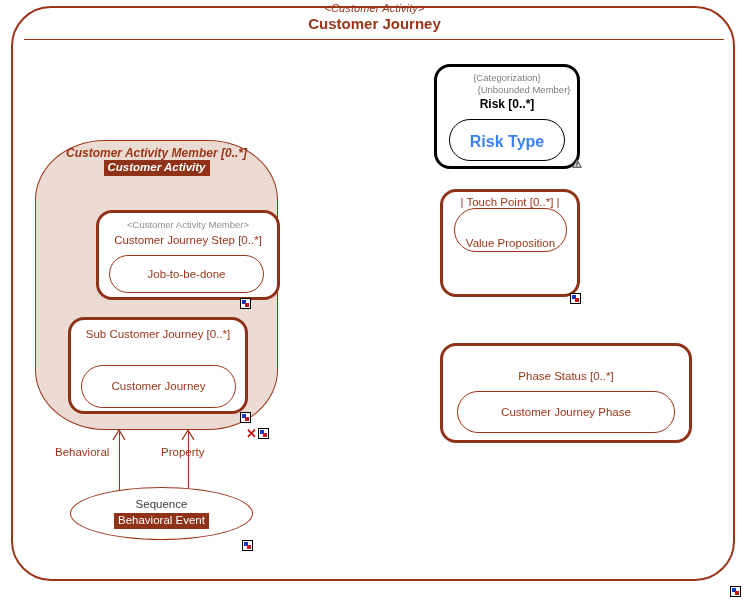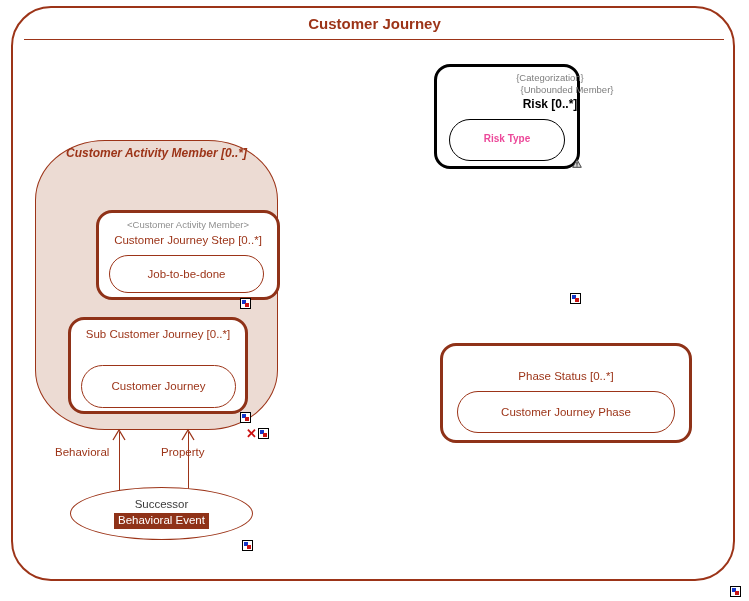--- a/index.html
+++ b/index.html
@@ -71,21 +71,20 @@
     border: 1px solid #9c3418;
     border-radius: 70px / 60px;
   }
   .node-rr {           
     border: 3px solid #8f3218;
     border-radius: 16px;
   }
   .node-rr-black {
     border: 3px solid #000000;
     border-radius: 16px;
-    padding-left: 43px;
   }
   .pill {              
     position: absolute;
     box-sizing: border-box;
     background: #ffffff;
     border: 1px solid #9c3418;
     border-radius: 999px;
   }
   .pill-black {
     border: 1px solid #000000;
@@ -129,23 +128,23 @@
   }
   .pill-text {
     position: absolute;
     left: 0;
     width: 100%;
     text-align: center;
     font-size: 11.5px;
     color: #9c3418;
   }
   .pill-text-black {
-    color: #ec4899;
-    font-weight: bold;
-    font-size: 10px;
+    color: #3b82f6;
+    font-weight: bold;
+    font-size: 16px;
   }
 
   
   .chip {
     display: inline-block;
     background: #8f3218;
     color: #ffffff;
     padding: 1px 4px 2px 4px;
     font-size: 11.5px;
     line-height: 13px;
@@ -221,26 +220,30 @@
     overflow: visible;
   }
 </style>
 </head>
 <body>
 
 <div id="canvas">
 
   <div class="outer-frame"></div>
   <div class="title-sep"></div>
+  <div class="diagram-stereotype">&lt;Customer Activity&gt;</div>
   <div class="diagram-title">Customer Journey</div>
 
   <div class="node node-outer-group" style="left:35px; top:140px; width:243px; height:290px;">
 
     <div class="lbl lbl-role-italic" style="top:5px;">Customer Activity Member [0..*]</div>
 
+    <div class="lbl" style="top:19px;">
+      <span class="chip chip-italic">Customer Activity</span>
+    </div>
   </div>
 
   <div class="node node-rr" style="left:68px; top:210px; width:184px; height:90px;margin-left:28px;">
 
     <div class="lbl lbl-stereo-gray" style="top:6px;">&lt;Customer Activity Member&gt;</div>
 
     <div class="lbl lbl-role" style="top:21px;">Customer Journey Step [0..*]</div>
 
     <div class="pill" style="left:10px; top:42px; width:155px; height:38px;">
       <div class="pill-text" style="top:12px;">Job-to-be-done</div>
@@ -276,21 +279,21 @@
   </svg>
   <div class="conn-label" style="left:55px; top:446px;">Behavioral</div>
 
   <div class="conn" style="left:188px; top:432px; height:74px;"></div>
   <svg style="position:absolute; left:181px; top:428px; width:16px; height:14px;">
     <polyline points="1,12 7,2 13,12" fill="none" stroke="#9c3418" stroke-width="1.3"></polyline>
   </svg>
   <div class="conn-label" style="left:161px; top:446px;">Property</div>
 
   <div class="ellipse" style="left:70px; top:487px; width:183px; height:53px;">
-    <div class="lbl lbl-black" style="top:10px;">Successor</div>
+    <div class="lbl lbl-black" style="top:10px;">Sequence</div>
     <div class="lbl" style="top:25px;">
       <span class="chip">Behavioral Event</span>
     </div>
   </div>
   <div class="icon-nested" style="left:242px; top:540px;">
     <span class="sq-blue"></span>
     <span class="sq-red"></span>
   </div>
 
   <div class="node node-rr-black" style="left:434px; top:64px; width:146px; height:105px;">
@@ -302,20 +305,32 @@
     <div class="pill pill-black" style="left:12px; top:52px; width:116px; height:42px;">
       <div class="pill-text pill-text-black" style="top:13px;">Risk Type</div>
     </div>
   </div>
   <svg class="icon-warning" style="left:572px; top:159px;" viewBox="0 0 10 9">
     <polygon points="5,0.5 9.3,8.3 0.7,8.3" fill="#d8d8d8" stroke="#333333" stroke-width="0.9"></polygon>
     <rect x="4.4" y="2.8" width="1.2" height="3" fill="#333333"></rect>
     <rect x="4.4" y="6.4" width="1.2" height="1.1" fill="#333333"></rect>
   </svg>
 
+  <div class="node node-rr" style="left:440px; top:189px; width:140px; height:108px;">
+
+    <div class="lbl lbl-role" style="top:4px;">| Touch Point [0..*] |</div>
+
+    <div class="lbl" style="top:19px;">
+      <span class="chip chip-bold">Property</span>
+    </div>
+
+    <div class="pill" style="left:11px; top:16px; width:113px; height:44px;">
+      <div class="pill-text" style="top:28px;">Value Proposition</div>
+    </div>
+  </div>
   <div class="icon-nested" style="left:570px; top:293px;">
     <span class="sq-blue"></span>
     <span class="sq-red"></span>
   </div>
 
   <div class="node node-rr" style="left:440px; top:343px; width:252px; height:100px;">
 
     <div class="lbl lbl-role" style="top:24px;">Phase Status [0..*]</div>
 
     <div class="pill" style="left:14px; top:45px; width:218px; height:42px;">

